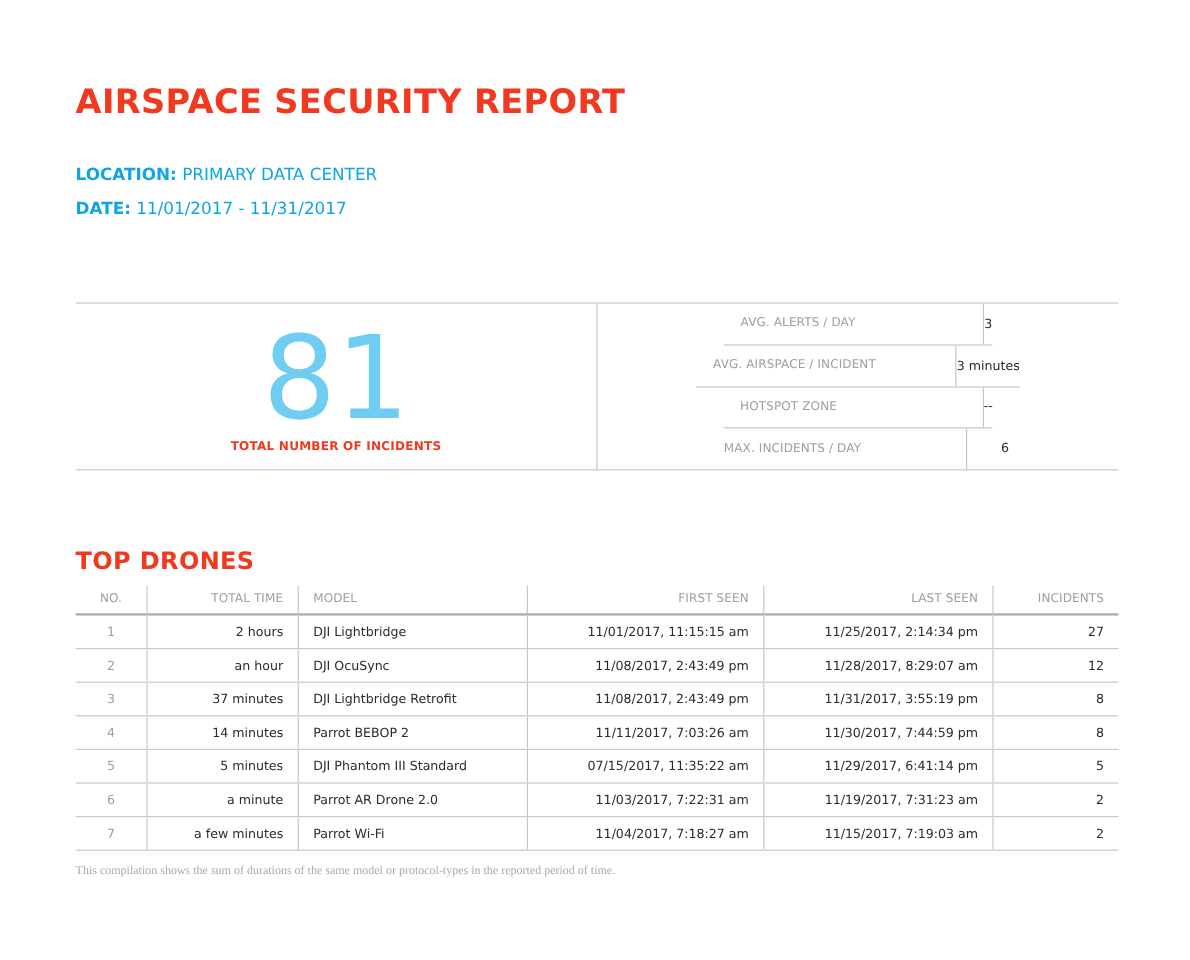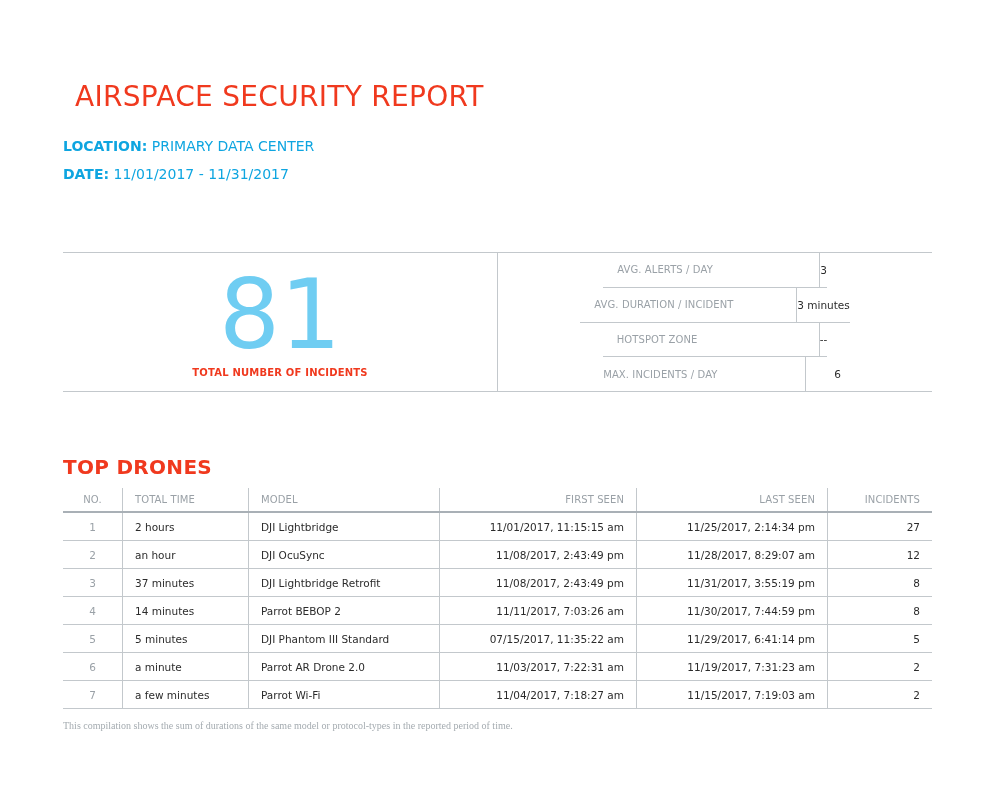--- a/index.html
+++ b/index.html
@@ -11,23 +11,23 @@
       width: 992px;
       height: 800px;
       position: relative;
       font-family: "DejaVu Sans", sans-serif;
       overflow: hidden;
     }
     .title {
       position: absolute;
       left: 63px;
       top: 68px;
-      margin: 12px;
+      margin: 0;
       font-size: 28px;
-      font-weight: normal;
+      font-weight: bold;
       color: #f0391e;
       letter-spacing: 0.3px;
     }
     .meta {
       position: absolute;
       left: 63px;
       font-size: 14px;
       color: #0ea5e0;
     }
     .meta b { font-weight: bold; }
@@ -135,21 +135,21 @@
       height: 27px;
       border-bottom: 1px solid #c3c8cc;
       color: #2b2b2b;
       padding: 0 12px;
     }
     table.drones th + th,
     table.drones td + td {
       border-left: 1px solid #c3c8cc;
     }
     .c-no { width: 35px; text-align: center; }
-    .c-time { width: 101px; text-align: left; }
+    .c-time { width: 101px; text-align: right; }
     .c-model { width: 166px; text-align: left; }
     .c-first { width: 172px; text-align: right; }
     .c-last { width: 166px; text-align: right; }
     .c-inc { text-align: right; }
     td.c-no { color: #9aa1a7 !important; }
 
     .footnote {
       position: absolute;
       left: 63px;
       top: 720px;
@@ -176,21 +176,21 @@
   <div class="summary-left">
     <div class="big-number">81</div>
     <div class="big-label">TOTAL NUMBER OF INCIDENTS</div>
   </div>
   <div class="stats">
     <div class="stat-row">
       <div class="stat-label">AVG. ALERTS / DAY</div>
       <div class="stat-value">3</div>
     </div>
     <div class="stat-row">
-      <div class="stat-label">AVG. DURATION / INCIDENT</div>
+      <div class="stat-label">AVG. AIRSPACE / INCIDENT</div>
       <div class="stat-value">3 minutes</div>
     </div>
     <div class="stat-row">
       <div class="stat-label">HOTSPOT ZONE</div>
       <div class="stat-value">--</div>
     </div>
     <div class="stat-row">
       <div class="stat-label">MAX. INCIDENTS / DAY</div>
       <div class="stat-value">6</div>
     </div>

